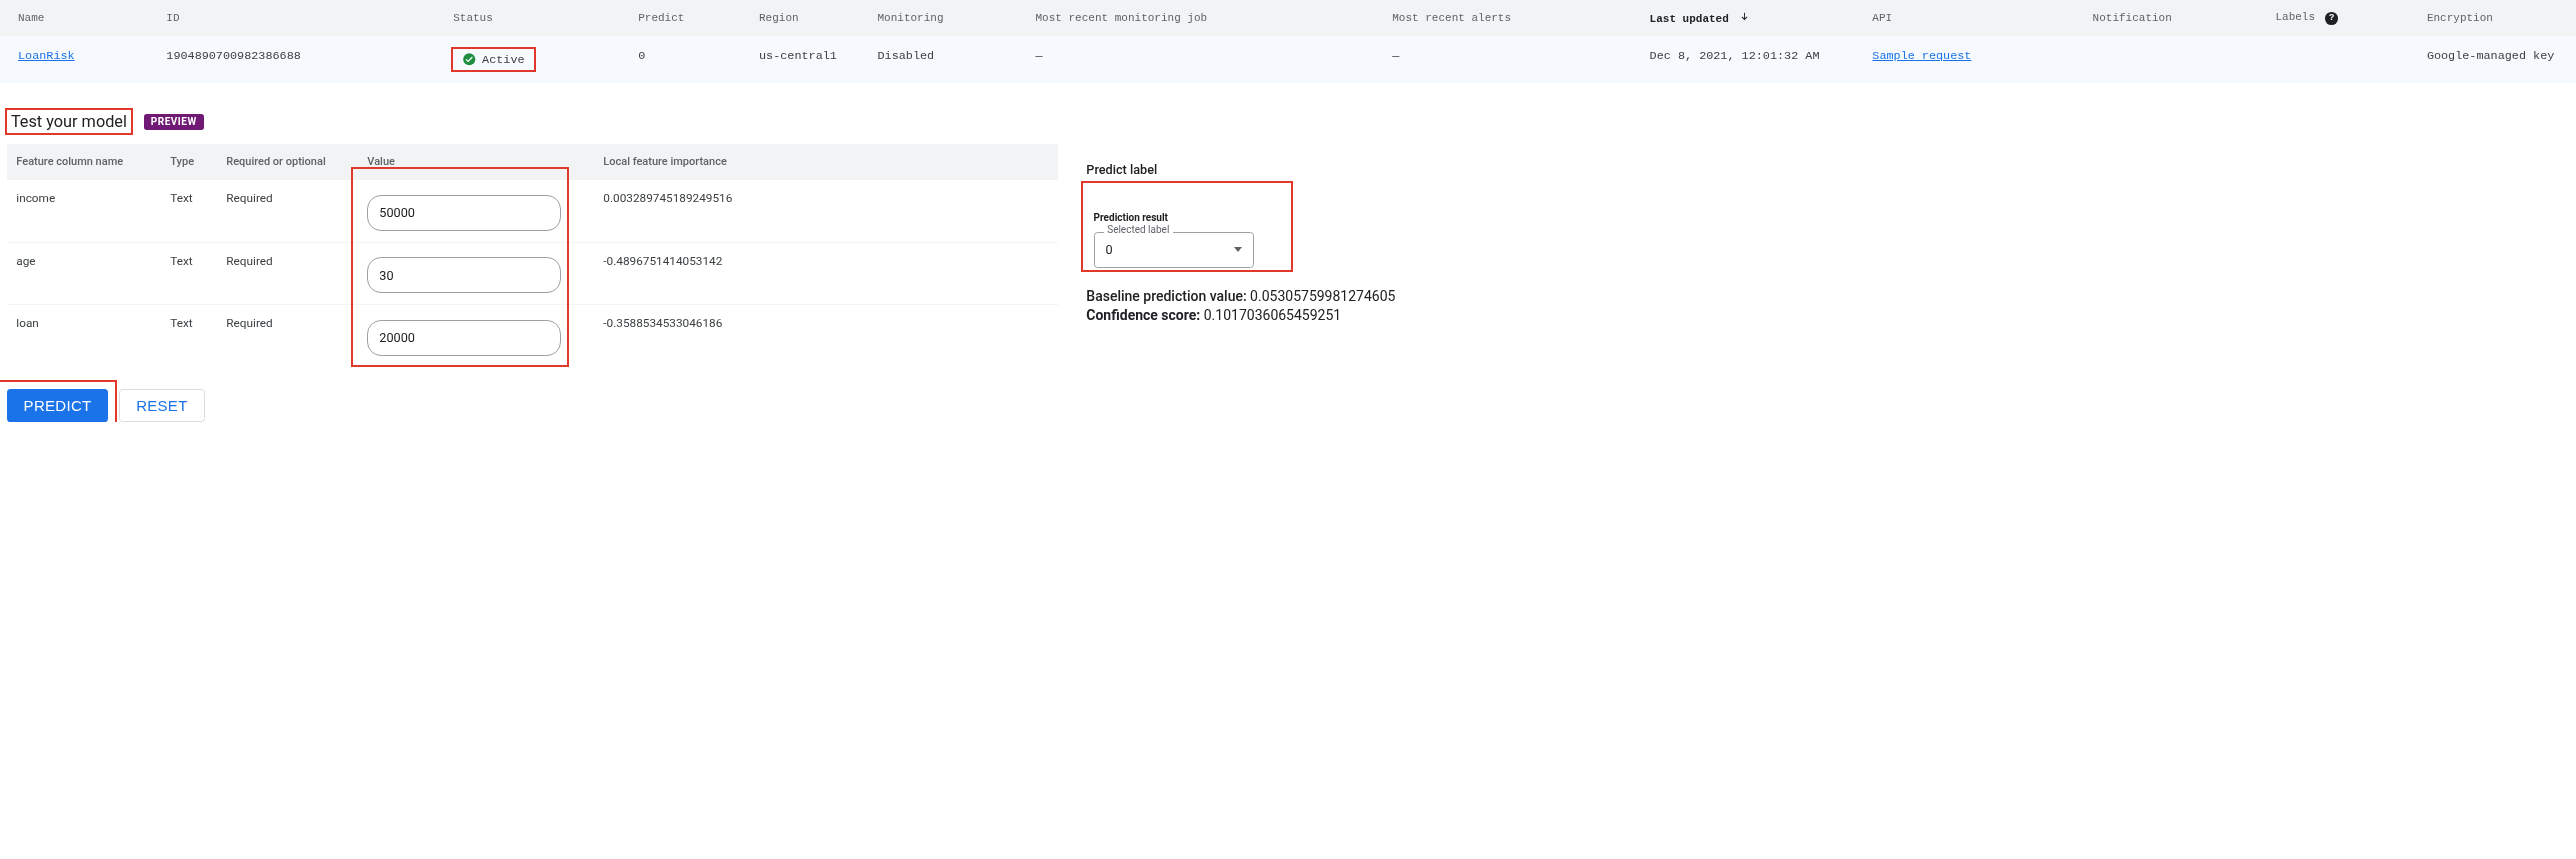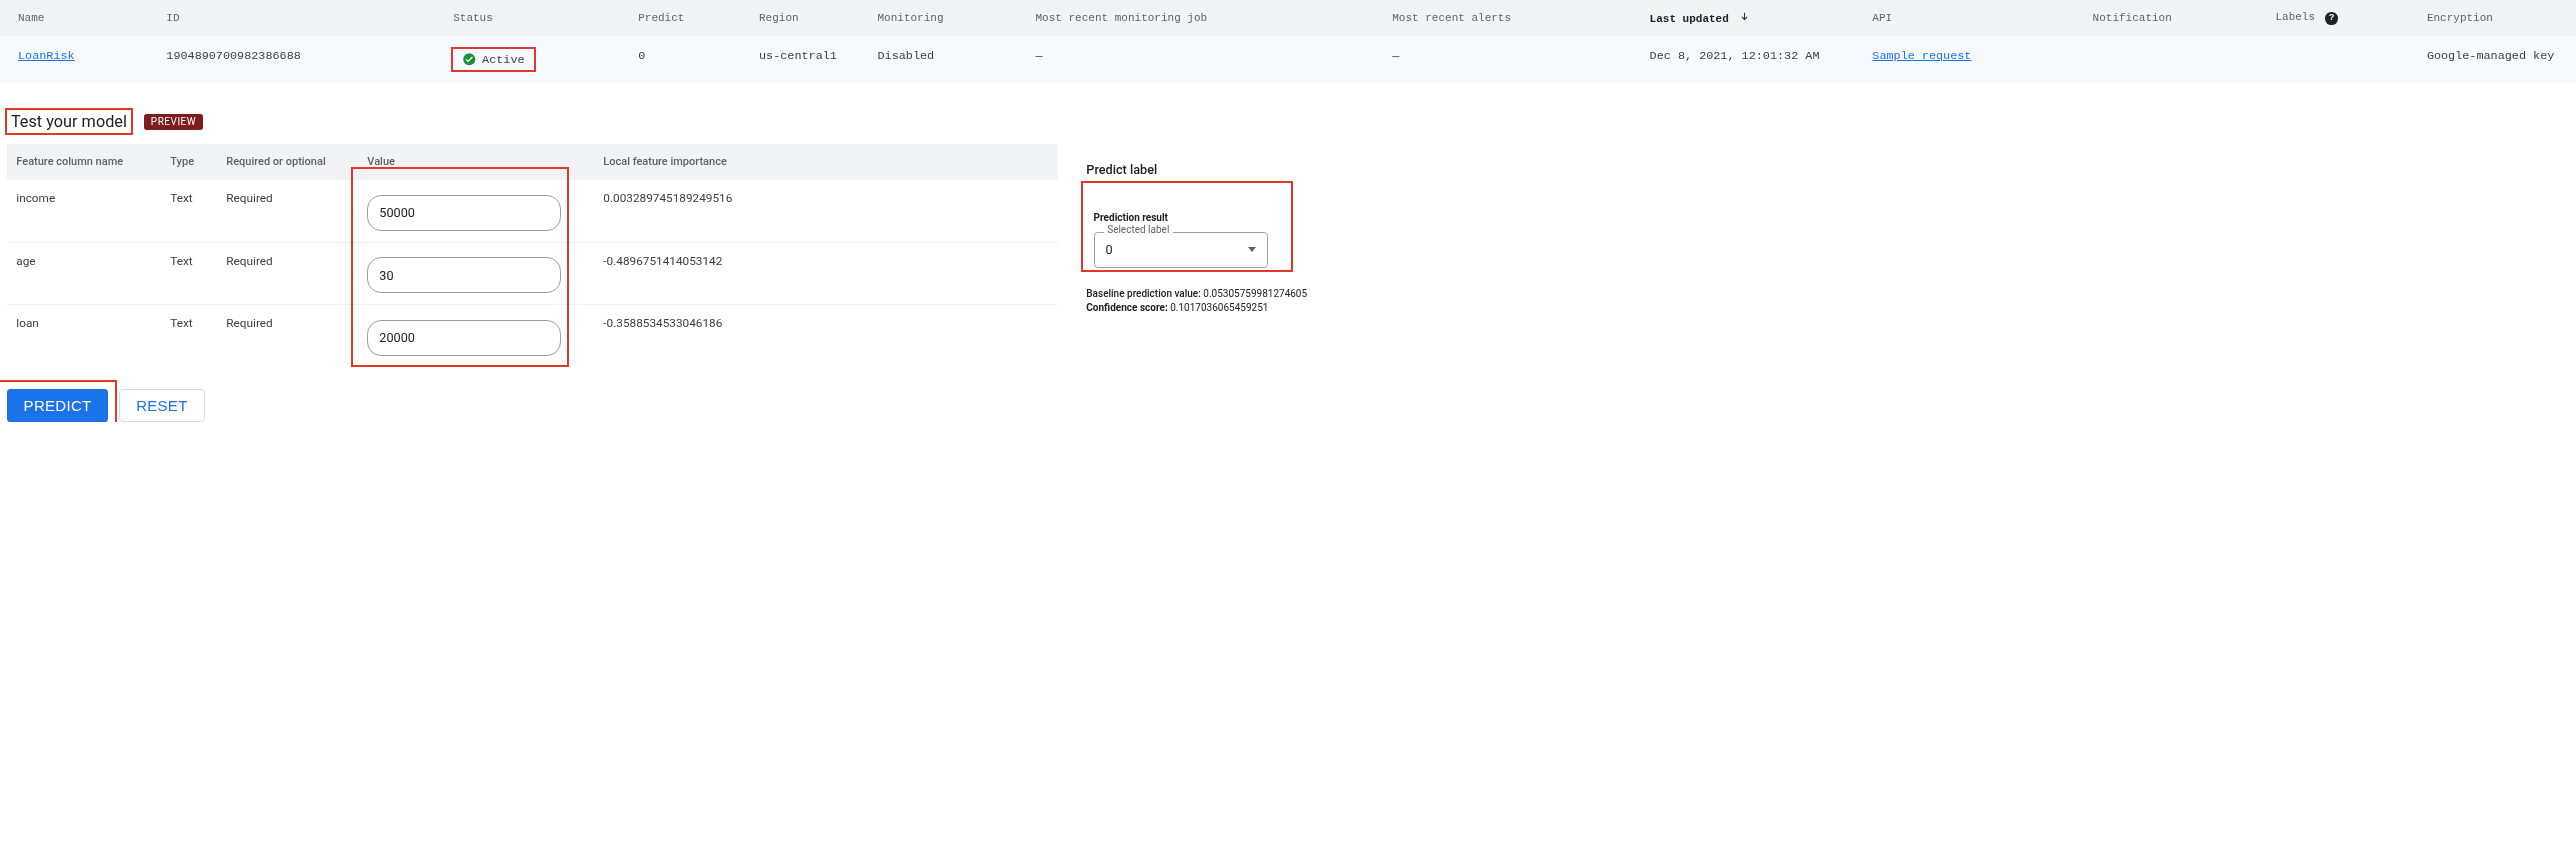--- a/index.html
+++ b/index.html
@@ -50,21 +50,21 @@
     .red-box { outline:2.7px solid #e1382b; outline-offset:-0.9px; }
     .red-box-tight { outline:2.7px solid #e1382b; }
 
     
     .section { margin-top:27px; padding:0 7.3px; }
     .section-header { display:flex; align-items:center; gap:13px; margin-bottom:11px; }
     .section-title {
       font-size:16.3px; font-weight:400; padding:1.8px 3.6px;
     }
     .preview-badge {
-      background:#7f1d1d; color:#fff; font-size:10px; font-weight:400;
+      background:#701a75; color:#fff; font-size:10px; font-weight:700;
       padding:2.7px 7.3px; border-radius:2.7px; letter-spacing:0.5px;
     }
     .test-layout { display:flex; align-items:flex-start; }
     .left-pane { flex:0 0 1052px; border-right:0.9px solid #fff; }
     .features-head {
       display:flex; background:#f1f3f4; color:#5f6368; font-size:11px; font-weight:500;
     }
     .features-head > div, .feature-row > div { padding:11px 9px; }
     .col-name{width:154px;}
     .col-type{width:56px;}
@@ -80,25 +80,25 @@
     .buttons{display:flex;gap:11px;margin-top:22px;}
     .btn{height:33px;padding:0 16.3px;border-radius:3.6px;font-size:15px;font-weight:500;letter-spacing:0.3px;cursor:pointer;display:inline-flex;align-items:center;}
     .btn-primary{background:#1a73e8;color:#fff;border:none;}
     .btn-secondary{background:#fff;color:#1a73e8;border:0.9px solid #dadce0;}
 
     
     .right-pane{padding:18px 27px;flex:1;}
     .predict-label{font-size:12.7px;font-weight:500;margin-bottom:20px;}
     .result-box{padding:3.6px 7.3px 7.3px;}
     .result-title{font-size:10px;font-weight:700;margin:11px 0 9px;}
-    .field-wrap{position:relative;border:0.9px solid #9aa0a6;border-radius:3.6px;height:36px;width:174px;display:flex;align-items:center;padding:0 11px;justify-content:space-between;}
+    .field-wrap{position:relative;border:0.9px solid #9aa0a6;border-radius:3.6px;height:36px;width:160px;display:flex;align-items:center;padding:0 11px;justify-content:space-between;}
     .field-label{position:absolute;top:-8.2px;left:9px;background:#fff;padding:0 3.6px;font-size:10px;color:#5f6368;}
     .field-value{font-size:12.7px;}
     .caret{width:0;height:0;border-left:4.5px solid transparent;border-right:4.5px solid transparent;border-top:5.4px solid #5f6368;}
-    .metrics{margin-top:12.7px;font-size:10px;}
+    .metrics{margin-top:12.7px;font-size:14px;}
     .metrics p{margin:3.6px 0;}
     .metrics .lbl{font-weight:500;}
     .conf .lbl{font-weight:700;}
 
     
     .value-col-wrap{position:relative;}
     .value-overlay{
       position:absolute;left:-7.3px;top:-12.7px;width:218px;height:200px;
       border:2.7px solid #e1382b;pointer-events:none;
     }

